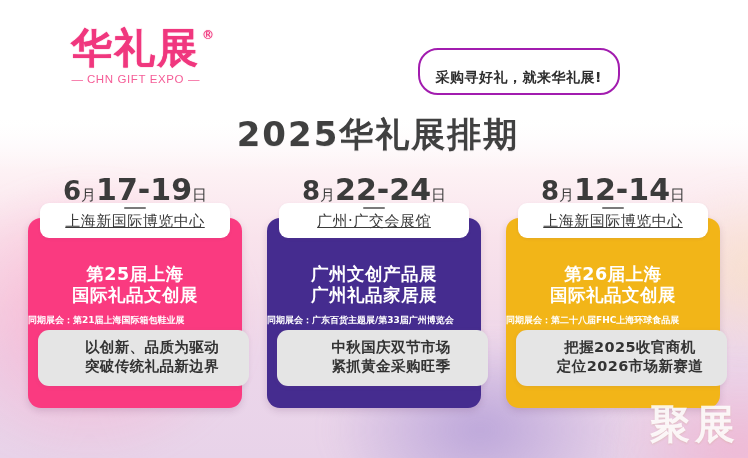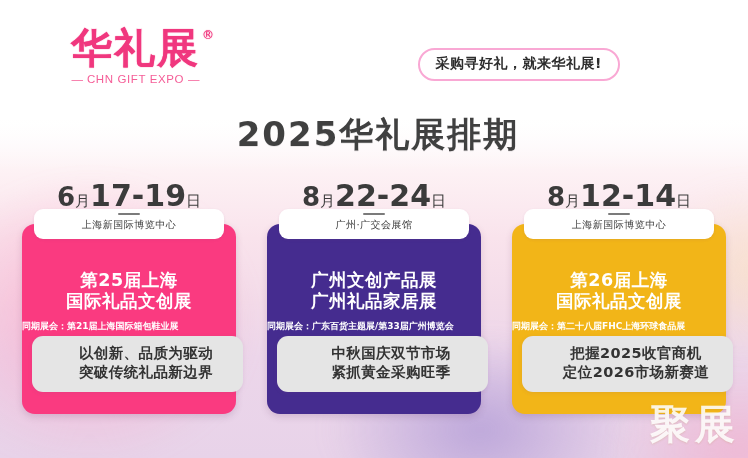--- a/index.html
+++ b/index.html
@@ -122,23 +122,23 @@
     color: #f55d97;
     font-family: "Liberation Sans", sans-serif;
     white-space: nowrap;
   }
   .logo-sub .dash { letter-spacing: 0; padding: 0 4px; }
 
   .tagline {
     position: absolute;
     right: 54px;
     top: 48px;
-    border: 2px solid #f9a8d4;
+    border: 2px solid #a21caf;
     border-radius: 20px;
-    padding: 5px 16px 6px 16px;
+    padding: 19px 16px 6px 16px;
     font-family: "DejaVu Sans", sans-serif;
     font-size: 14px;
     font-weight: 700;
     color: #2d2d2d;
     letter-spacing: 0.5px;
     white-space: nowrap;
     background: transparent;
   }
 
   
@@ -153,26 +153,26 @@
     font-weight: 700;
     letter-spacing: 2px;
     color: #404040;
     text-shadow: 0 1px 0 rgba(0,0,0,0.08);
   }
 
   
   .cards {
     position: absolute;
     left: 0;
-    top: 178px;
+    top: 172px;
     width: 748px;
     height: 240px;
     display: flex;
     justify-content: center;
-    gap: 19px;
+    gap: 13px;
   }
   .card-wrap {
     position: relative;
     width: 226px;
     height: 236px;
   }
 
   .card-date {
     position: absolute;
     left: 0;
@@ -212,25 +212,26 @@
   }
   .venue-rule {
     width: 22px;
     height: 2px;
     background: #7b7b7b;
     margin: 0 auto 3px auto;
     border-radius: 1px;
   }
   .venue-text {
     font-family: "DejaVu Sans", sans-serif;
-    font-size: 10px;
+    font-size: 15px;
     font-weight: 500;
     color: #3b3b3b;
     letter-spacing: 0.5px;
     white-space: nowrap;
+    text-decoration: underline;
   }
 
   .card-title {
     position: absolute;
     left: 6px;
     top: 92px;
     width: 214px;
     text-align: center;
     font-family: "DejaVu Sans", sans-serif;
     font-size: 17.5px;

